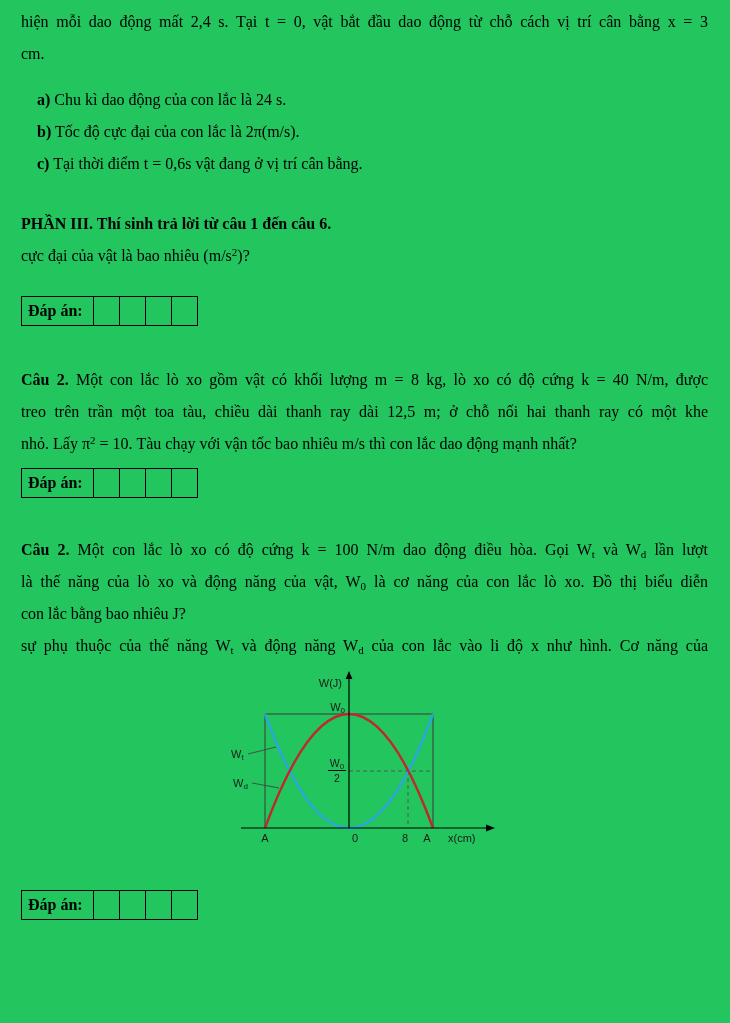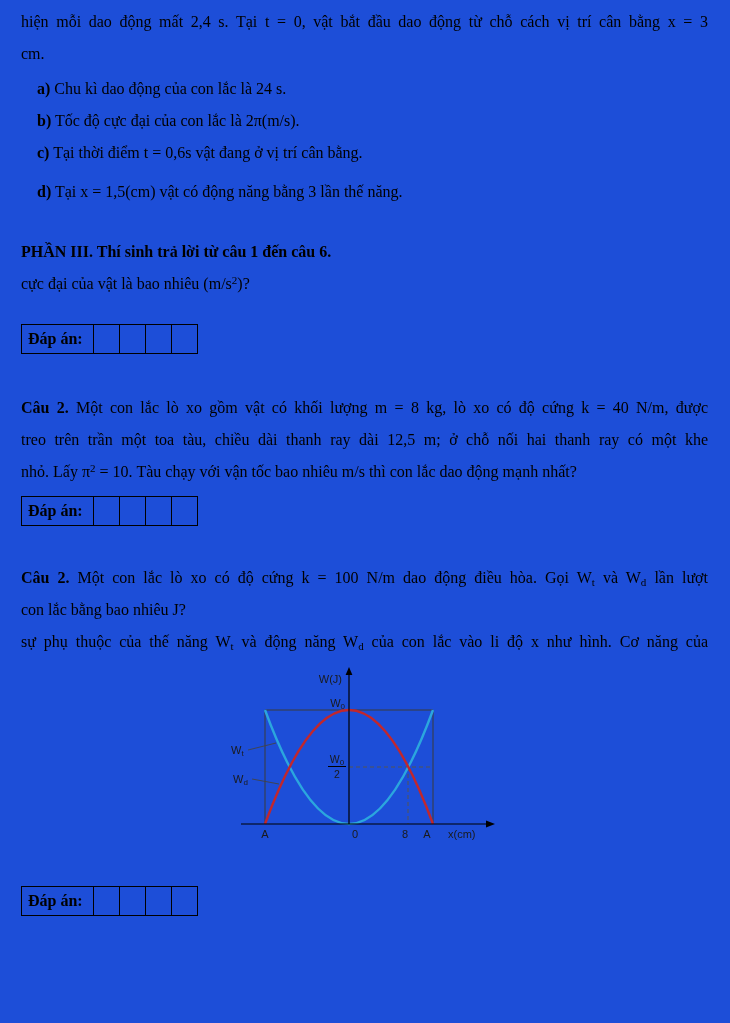--- a/index.html
+++ b/index.html
@@ -1,31 +1,31 @@
 <!DOCTYPE html>
 <html><head>
 <meta charset="utf-8">
 <style>
   * { box-sizing: border-box; }
   html, body { margin: 0; padding: 0; background: #ffffff; }
   .page {
     position: relative;
     width: 730px; height: 1023px;
-    background: #1d4ed8;
+    background: #22c55e;
     font-family: "Liberation Serif", "DejaVu Serif", serif;
     font-size: 16px; color: #000;
     padding: 6px 22px 0 21px;
     overflow: hidden;
   }
   .para { line-height: 32px; }
   .line.jl { text-align: justify; text-align-last: justify; }
   .b { font-weight: bold; }
   sub { font-size: 11px; line-height: 0; vertical-align: -3px; }
   sup { font-size: 11px; line-height: 0; vertical-align: 5px; }
-  .stmts { margin-top: 3px; }
+  .stmts { margin-top: 14px; }
   .stmt { padding-left: 16px; }
   .stmts .stmt:nth-child(4) { margin-top: 7px; }
   .section-h { margin-top: 28px; }
   .q1 { margin-top: 0; }
   table.ans { border-collapse: collapse; }
   .ans td { border: 1.5px solid #000; height: 29px; }
   .ans .lbl { font-weight: bold; padding: 0 10px 0 6px; white-space: nowrap; }
   .ans .cell { width: 26px; min-width: 26px; }
   .ans1 { margin-top: 24px; }
   .q2 { margin-top: 38px; }
@@ -59,23 +59,20 @@
   <div class="stmts">
     <div class="para stmt">
         <div class="line"><span class="b">a)</span><span> Chu kì dao động của con lắc là 24 s.</span></div>
       </div>
     <div class="para stmt">
         <div class="line"><span class="b">b)</span><span> Tốc độ cực đại của con lắc là 2π(m/s).</span></div>
       </div>
     <div class="para stmt">
         <div class="line"><span class="b">c)</span><span> Tại thời điểm t = 0,6s vật đang ở vị trí cân bằng.</span></div>
       </div>
-    <div class="para stmt">
-        <div class="line"><span class="b">d)</span><span> Tại x = 1,5(cm) vật có động năng bằng 3 lần thế năng.</span></div>
-      </div>
   </div>
 
   <div class="para section-h">
       <div class="line"><span class="b">PHẦN III. Thí sinh trả lời từ câu 1 đến câu 6.</span></div>
     </div>
 
   <div class="para q1">
       <div class="line"><span>cực đại của vật là bao nhiêu (m/s</span><sup>2</sup><span>)?</span></div>
     </div>
 
@@ -104,20 +101,21 @@
     <td class="cell"></td>
           <td class="cell"></td>
           <td class="cell"></td>
           <td class="cell"></td>
         </tr>
   </tbody>
     </table>
 
   <div class="para q3">
       <div class="line jl"><span class="b">Câu 2.</span><span> Một con lắc lò xo có độ cứng k = 100 N/m dao động điều hòa. Gọi W</span><sub>t</sub><span> và W</span><sub>d</sub><span> lần lượt</span></div>
+      <div class="line jl"><span>là thế năng của lò xo và động năng của vật, W</span><sub>0</sub><span> là cơ năng của con lắc lò xo. Đồ thị biểu diễn</span></div>
       <div class="line"><span>con lắc bằng bao nhiêu J?</span></div>
       <div class="line jl"><span>sự phụ thuộc của thế năng W</span><sub>t</sub><span> và động năng W</span><sub>d</sub><span> của con lắc vào li độ x như hình. Cơ năng của</span></div>
     </div>
 
   <div class="chart-wrap">
     <svg width="292" height="182" viewBox="0 0 292 182">
 
       <line class="frame" x1="38" y1="46" x2="206" y2="46"></line>
       <line class="frame" x1="38" y1="46" x2="38" y2="160"></line>
       <line class="frame" x1="206" y1="46" x2="206" y2="160"></line>

